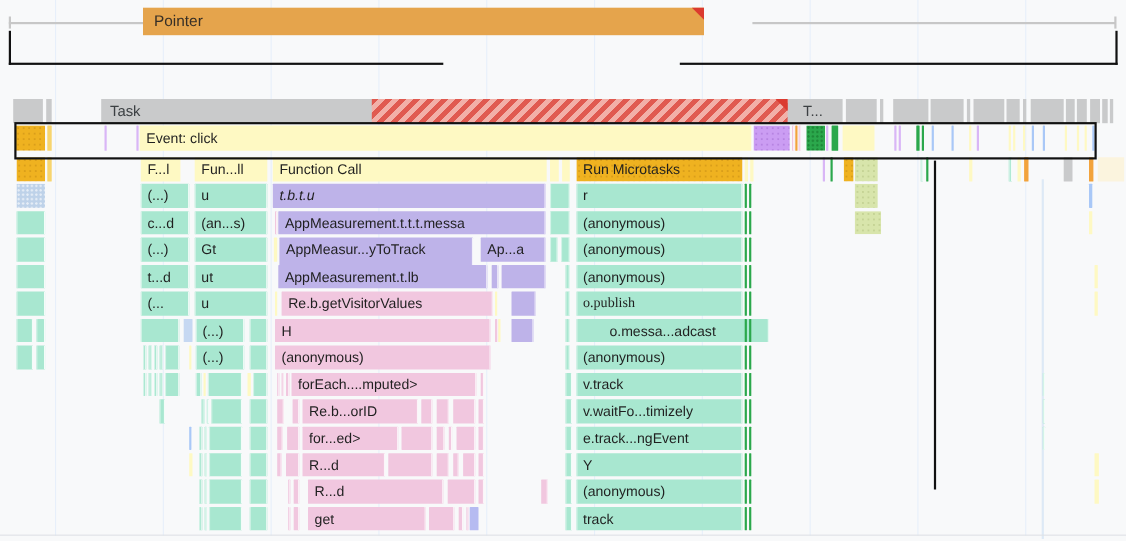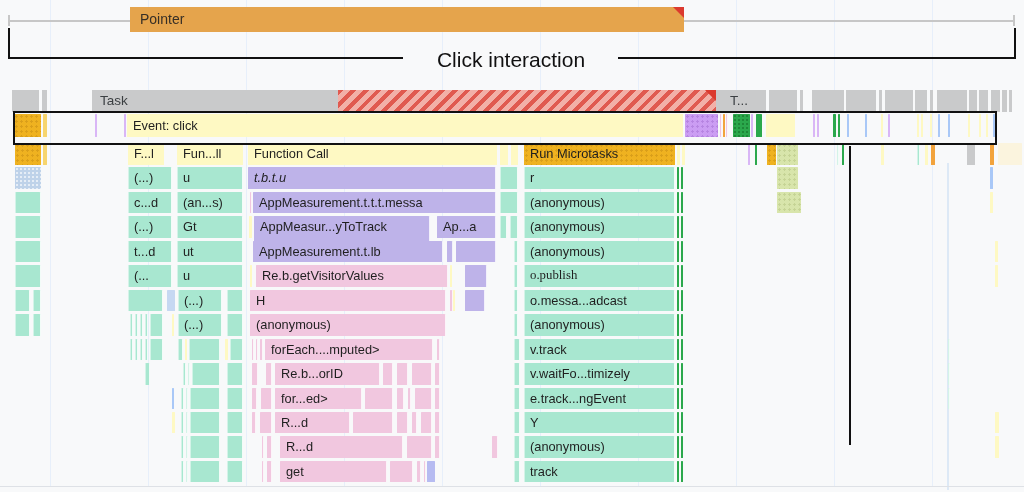--- a/index.html
+++ b/index.html
@@ -4,21 +4,21 @@
 <style>
   html,body{margin:0;padding:0;background:#fff;}
   .stage{position:relative;width:1024px;height:492px;background:#F8F9FA;overflow:hidden;
          font-family:"Liberation Sans","DejaVu Sans",sans-serif;color:#202124;}
   .grid{position:absolute;top:0;bottom:5px;width:1px;background:#E7EFFA;z-index:0;}
   .faint-line{position:absolute;width:2px;background:#DDE9F6;z-index:1;}
   
   .whisker{position:absolute;height:2px;background:#C7C7C7;z-index:1;}
   .wtick{position:absolute;width:2px;height:11px;background:#C7C7C7;z-index:1;}
   
-  .pointer-bar{position:absolute;left:130px;top:7px;width:554px;height:25px;background:#E5A44C;z-index:2;}
+  .pointer-bar{position:absolute;left:130px;top:7px;width:510px;height:25px;background:#E5A44C;z-index:2;}
   .pointer-bar span{display:block;padding-left:10px;line-height:25px;font-size:14px;color:#372f26;}
   .tri{position:absolute;top:0;right:0;width:0;height:0;border-top:11px solid #DB3A2F;border-left:11px solid transparent;z-index:3;}
   
   .bline{position:absolute;background:#111;z-index:4;}
   .big-label{position:absolute;font-size:21px;color:#111;z-index:4;white-space:nowrap;}
   
   .task-bar{position:absolute;left:92px;top:90px;width:674px;height:21.5px;background:#C9CACB;z-index:2;}
   .task-bar .tlabel{position:absolute;left:8px;line-height:21.5px;font-size:13.5px;color:#3C4043;}
   .task-bar .trunc{position:absolute;left:638px;line-height:21.5px;font-size:13.5px;color:#3C4043;}
   .hatch{position:absolute;left:246px;top:0;width:378px;height:21.5px;
@@ -77,21 +77,20 @@
   <div class="whisker" style="left:684px;top:20px;width:330px;"></div>
   <div class="wtick" style="left:1013px;top:15px;"></div>
 
   <div class="pointer-bar">
     <span>Pointer</span>
     <i class="tri"></i>
   </div>
 
   <div class="bline" style="left:8px;top:28px;width:2px;height:31px;"></div>
   <div class="bline" style="left:8px;top:57px;width:395px;height:2px;"></div>
-  <div class="big-label click-label" style="left:511px;transform:translateX(-50%);">Click interaction</div>
   <div class="bline" style="left:618px;top:57px;width:398px;height:2px;"></div>
   <div class="bline" style="left:1014px;top:28px;width:2px;height:31px;"></div>
 
   <div id="task-lead">
       <div class="gray-frag" style="left: 12px; width: 27px;"></div>
       <div class="gray-frag" style="left: 42px; width: 5px;"></div>
     </div>
   <div class="task-bar">
     <span class="tlabel">Task</span>
     <div class="hatch">
@@ -289,21 +288,21 @@
         <span>(...)</span>
       </div>
       <div class="bar c-t" style="left: 227px; top: 289.7px; width: 16px; height: 21.5px; line-height: 21.5px;"></div>
       <div class="bar c-k" style="left: 250px; top: 289.7px; width: 196px; height: 21.5px; line-height: 21.5px;">
         <span>H</span>
       </div>
       <div class="bar c-k" style="left: 450px; top: 289.7px; width: 3px; height: 21.5px; line-height: 21.5px;"></div>
       <div class="bar c-y" style="left: 453px; top: 289.7px; width: 2px; height: 21.5px; line-height: 21.5px;"></div>
       <div class="bar c-p" style="left: 465px; top: 289.7px; width: 20px; height: 21.5px; line-height: 21.5px;"></div>
       <div class="bar c-t" style="left: 514px; top: 289.7px; width: 4px; height: 21.5px; line-height: 21.5px;"></div>
-      <div class="bar c-t" style="left: 524px; top: 289.7px; width: 151px; height: 21.5px; line-height: 21.5px;">
+      <div class="bar c-t" style="left: 524px; top: 289.7px; width: 151px; height: 21.5px; line-height: 21.5px; padding-left: 24px;">
         <span>o.messa...adcast</span>
       </div>
       <div class="bar c-g" style="left: 677px; top: 289.7px; width: 2px; height: 21.5px; line-height: 21.5px;"></div>
       <div class="bar c-g" style="left: 681px; top: 289.7px; width: 2px; height: 21.5px; line-height: 21.5px;"></div>
       <div class="bar c-t" style="left: 15px; top: 314.15px; width: 15px; height: 21.5px; line-height: 21.5px;"></div>
       <div class="bar c-t" style="left: 33px; top: 314.15px; width: 8px; height: 21.5px; line-height: 21.5px;"></div>
       <div class="bar c-t" style="left: 130px; top: 314.15px; width: 3px; height: 21.5px; line-height: 21.5px;"></div>
       <div class="bar c-t" style="left: 135px; top: 314.15px; width: 3px; height: 21.5px; line-height: 21.5px;"></div>
       <div class="bar c-t" style="left: 140px; top: 314.15px; width: 3px; height: 21.5px; line-height: 21.5px;"></div>
       <div class="bar c-t" style="left: 145px; top: 314.15px; width: 3px; height: 21.5px; line-height: 21.5px;"></div>

